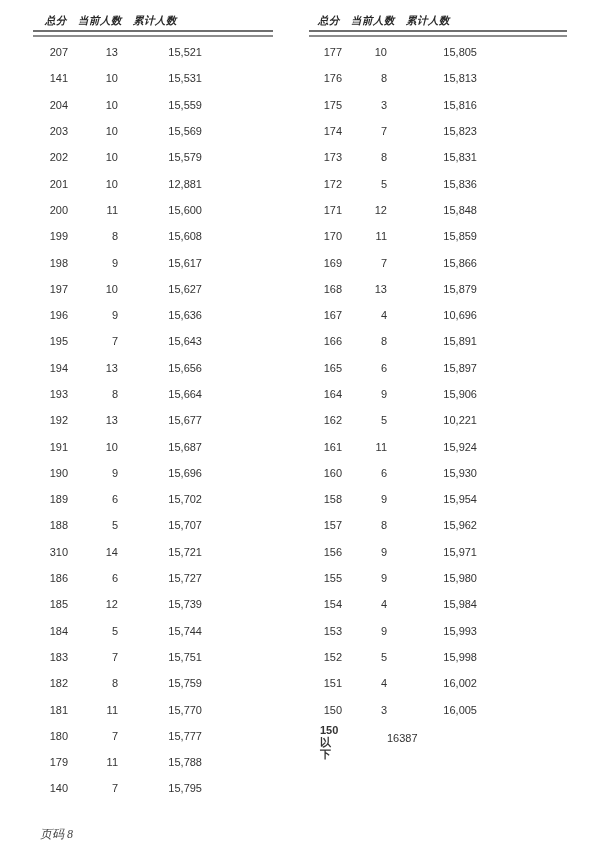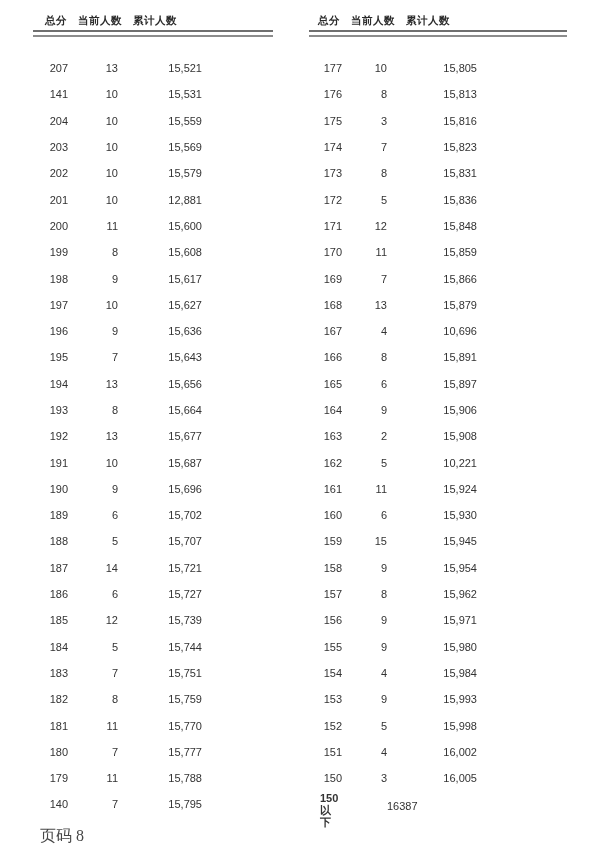--- a/index.html
+++ b/index.html
@@ -19,30 +19,30 @@
     display:flex;
     height:20px;
     align-items:flex-end;
     font-size:10.5px;
     font-weight:bold;
     color:#2a2a2a;
     letter-spacing:0.5px;
   }
   .t-left  .thead { padding-left:12px; }
   .t-right .thead { padding-left:9px; }
-  .thead span { margin-right:11px; }
+  .thead span { margin-right:11px;font-style:italic; }
 
   .rule {
     margin-top:2px;
     height:7px;
     border-top:2px solid #6f6f6f;
     border-bottom:2px solid #8c8c8c;
   }
 
-  .tbody { padding-top:18px; }
+  .tbody { padding-top:2px; }
   .trow {
     display:grid;
     height:26.3px;
     align-items:center;
     font-size:11px;
   }
   .t-left  .trow { grid-template-columns:35px 50px 84px; }
   .t-right .trow { grid-template-columns:33px 45px 90px; }
   .tcell { text-align:right; white-space:nowrap; }
 
@@ -64,21 +64,22 @@
     grid-column:3;
     text-align:left;
     padding-top:8px;
   }
 
   .page-footer {
     position:absolute;
     left:40px;
     top:826px;
     font-family:"Liberation Serif", serif;
-    font-size:16px;
+    font-style:italic;
+    font-size:12px;
     color:#474747;
   }
 </style>
 </head>
 <body>
 
 <div class="score-table t-left">
   <div class="thead">
     <span>总分</span>
     <span>当前人数</span>
@@ -175,21 +176,21 @@
         <div class="tcell">189</div>
         <div class="tcell">6</div>
         <div class="tcell">15,702</div>
       </div>
       <div class="trow">
         <div class="tcell">188</div>
         <div class="tcell">5</div>
         <div class="tcell">15,707</div>
       </div>
       <div class="trow">
-        <div class="tcell">187</div>
+        <div class="tcell">310</div>
         <div class="tcell">14</div>
         <div class="tcell">15,721</div>
       </div>
       <div class="trow">
         <div class="tcell">186</div>
         <div class="tcell">6</div>
         <div class="tcell">15,727</div>
       </div>
       <div class="trow">
         <div class="tcell">185</div>
@@ -306,43 +307,33 @@
         <div class="tcell">165</div>
         <div class="tcell">6</div>
         <div class="tcell">15,897</div>
       </div>
       <div class="trow">
         <div class="tcell">164</div>
         <div class="tcell">9</div>
         <div class="tcell">15,906</div>
       </div>
       <div class="trow">
-        <div class="tcell">163</div>
-        <div class="tcell">2</div>
-        <div class="tcell">15,908</div>
-      </div>
-      <div class="trow">
         <div class="tcell">162</div>
         <div class="tcell">5</div>
         <div class="tcell">10,221</div>
       </div>
       <div class="trow">
         <div class="tcell">161</div>
         <div class="tcell">11</div>
         <div class="tcell">15,924</div>
       </div>
       <div class="trow">
         <div class="tcell">160</div>
         <div class="tcell">6</div>
         <div class="tcell">15,930</div>
-      </div>
-      <div class="trow">
-        <div class="tcell">159</div>
-        <div class="tcell">15</div>
-        <div class="tcell">15,945</div>
       </div>
       <div class="trow">
         <div class="tcell">158</div>
         <div class="tcell">9</div>
         <div class="tcell">15,954</div>
       </div>
       <div class="trow">
         <div class="tcell">157</div>
         <div class="tcell">8</div>
         <div class="tcell">15,962</div>

